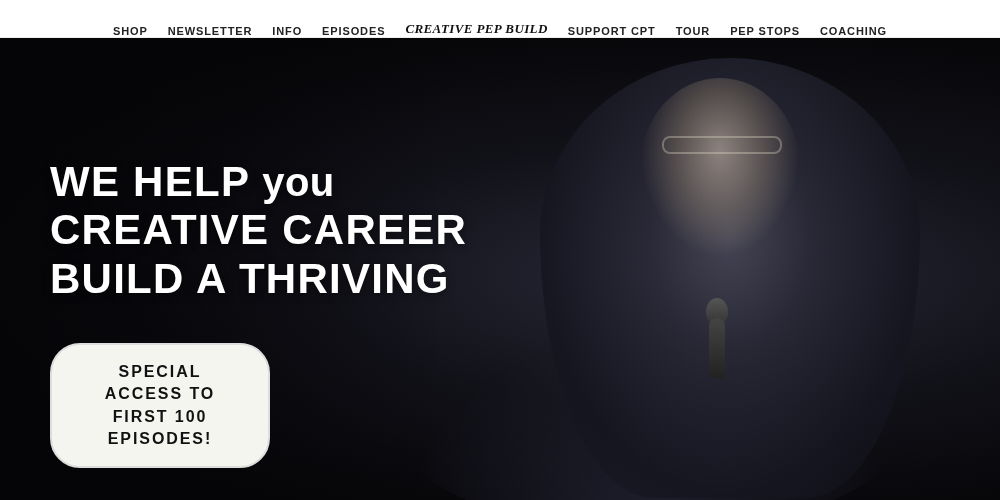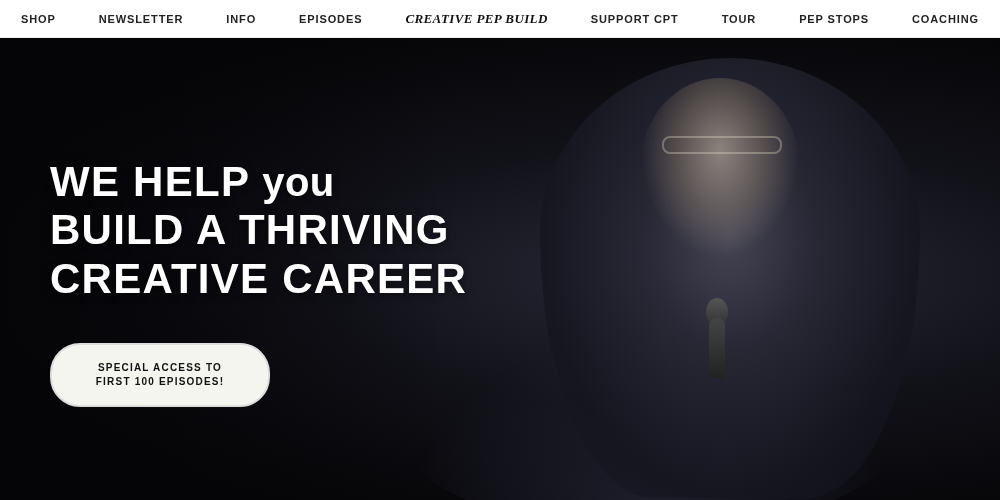--- a/index.html
+++ b/index.html
@@ -11,23 +11,23 @@
       font-family: Arial, sans-serif;
     }
 
     
     nav {
       position: absolute;
       top: 0; left: 0; right: 0;
       height: 38px;
       background: #ffffff;
       display: flex;
-      align-items: center;
+      align-items: flex-end;
       justify-content: center;
-      gap: 43px;
+      gap: 20px;
       z-index: 10;
       border-bottom: 1px solid #eee;
     }
 
     .nav-item {
       font-size: 11px;
       font-weight: 600;
       letter-spacing: 0.08em;
       text-transform: uppercase;
       color: #222;
@@ -143,21 +143,21 @@
       font-size: 40px;
       text-transform: lowercase;
       letter-spacing: 0.01em;
     }
 
     .cta-button {
       margin-top: 40px;
       display: inline-block;
       background: #f5f5f0;
       color: #111;
-      font-size: 10px;
+      font-size: 16px;
       font-weight: 700;
       letter-spacing: 0.12em;
       text-transform: uppercase;
       padding: 16px 28px;
       border-radius: 30px;
       border: 2px solid #ddd;
       cursor: pointer;
       text-align: center;
       line-height: 1.4;
       max-width: 220px;
@@ -206,19 +206,19 @@
   <div class="glasses-hint"></div>
   <div class="mic-head"></div>
   <div class="mic-shape"></div>
   <div class="dark-overlay"></div>
 
   <div class="hero-content">
     <div class="hero-headline">
       <div>
         <span>WE HELP </span><span class="handwritten">you</span>
       </div>
+      <div>CREATIVE CAREER</div>
       <div>BUILD A THRIVING</div>
-      <div>CREATIVE CAREER</div>
     </div>
 
     <div class="cta-button">SPECIAL ACCESS TO FIRST 100 EPISODES!</div>
   </div>
 </section>
 
 </body></html>

